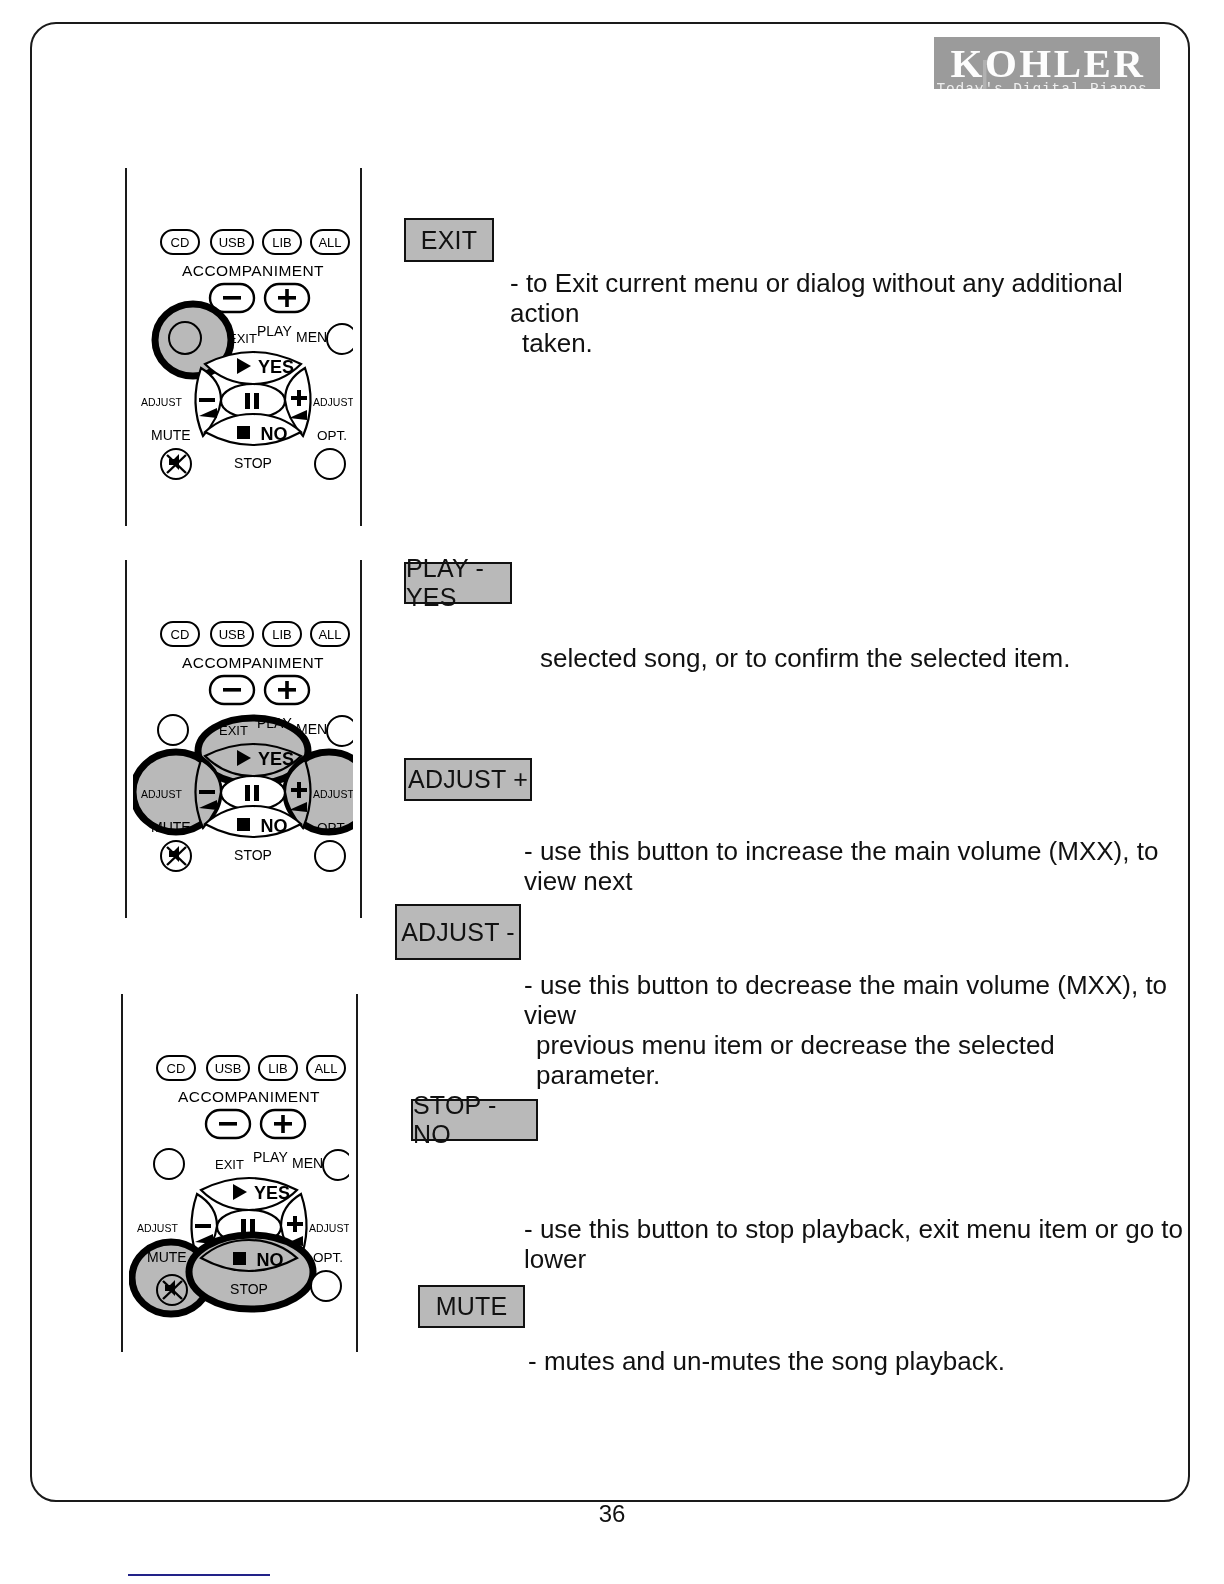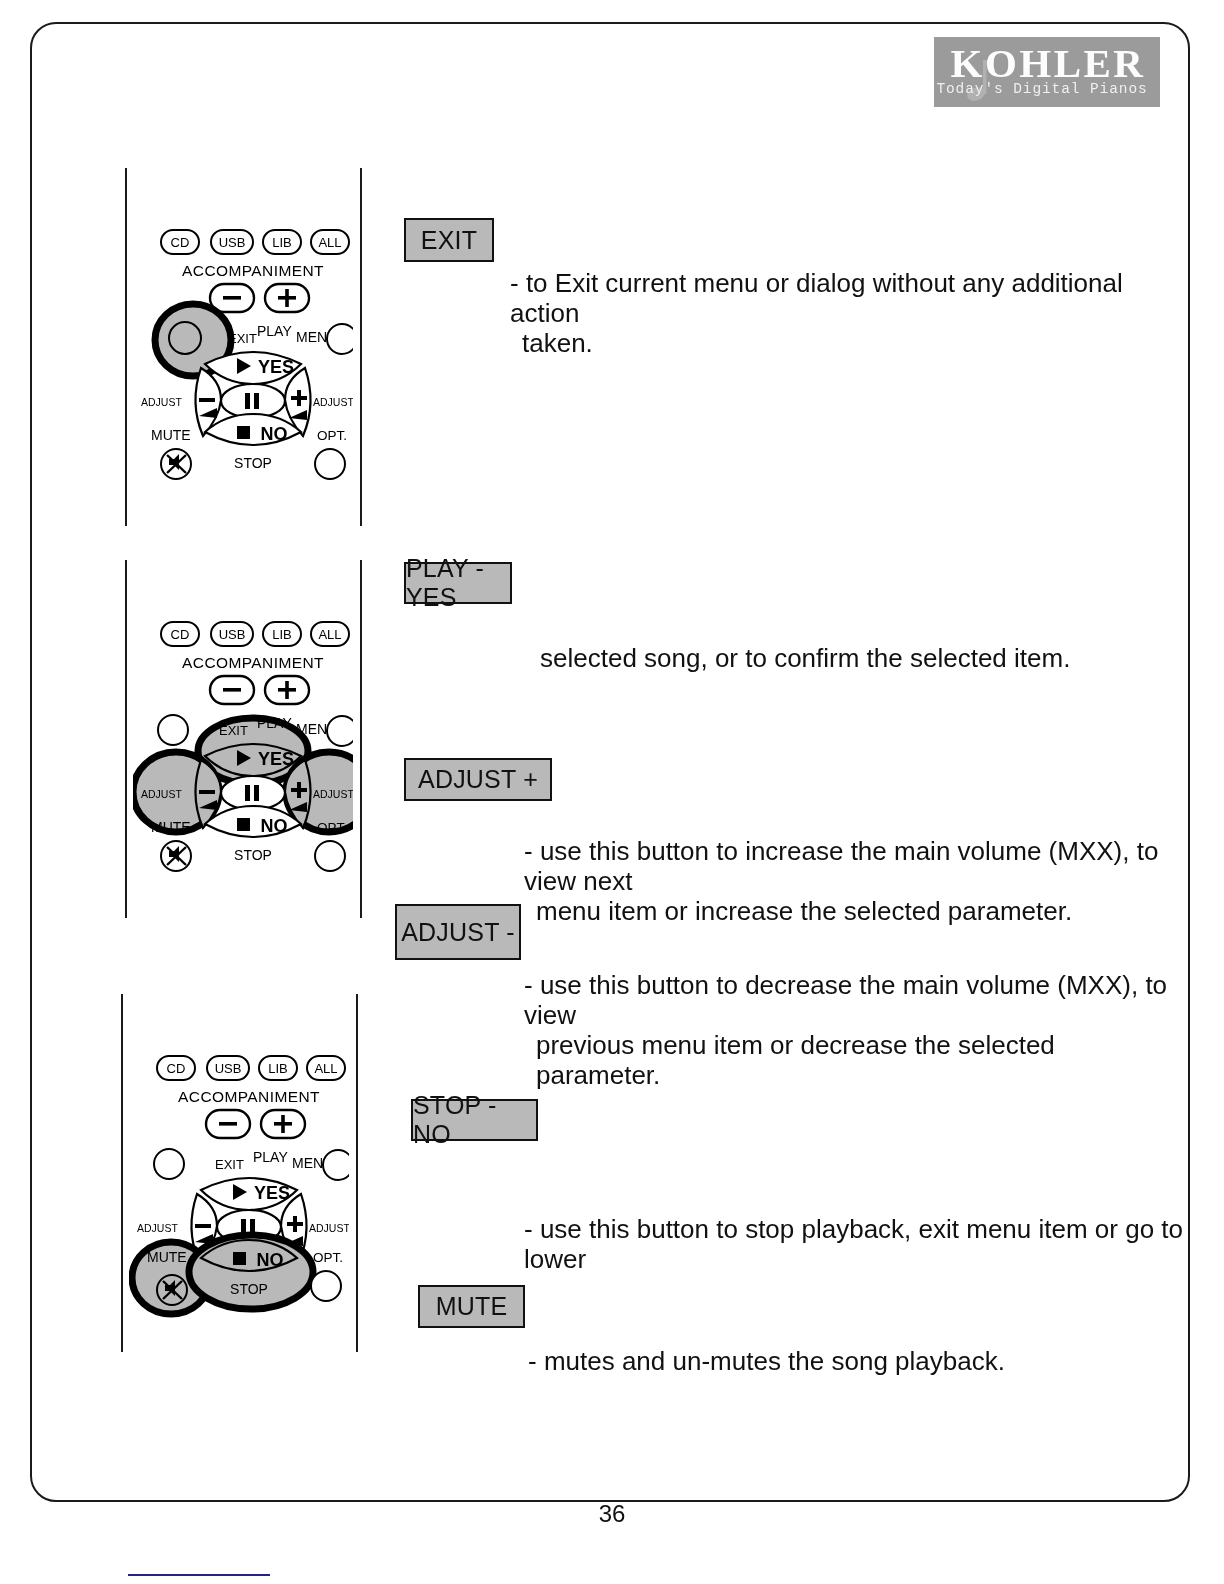--- a/index.html
+++ b/index.html
@@ -35,21 +35,21 @@
     height: 0;
     border-top: 2px solid #222288;
   }
 
   
   #logo {
     position: absolute;
     left: 934px;
     top: 37px;
     width: 226px;
-    height: 70px;
+    height: 52px;
     background: #9b9b9b;
     overflow: hidden;
   }
   #logo .logo-word {
     position: absolute;
     left: 14px;
     top: 2px;
     width: 200px;
     text-align: center;
     font-family: "Liberation Serif", serif;
@@ -359,26 +359,25 @@
   </svg>
 </div>
 
 <div class="callout-box" style="left:404px; top:562px; width:108px; height:42px;">
   <span>PLAY - YES</span>
 </div>
 <div class="callout-text" style="left:528px; top:643px; width:640px;">
   <span class="l2">selected song, or to confirm the selected item.</span>
 </div>
 
-<div class="callout-box" style="left:404px; top:758px; width:148px; height:43px;">
+<div class="callout-box" style="left:404px; top:758px; width:128px; height:43px;">
   <span>ADJUST +</span>
 </div>
 <div class="callout-text" style="left:524px; top:836px; width:660px;">
   <span>- use this button to increase the main volume (MXX), to view next</span>
-  <span class="l2">menu item or increase the selected parameter.</span>
 </div>
 
 <div class="callout-box" style="left:395px; top:904px; width:126px; height:56px;">
   <span>ADJUST -</span>
 </div>
 <div class="callout-text" style="left:524px; top:970px; width:660px;">
   <span>- use this button to decrease the main volume (MXX), to view</span>
   <span class="l2">previous menu item or decrease the selected parameter.</span>
 </div>
 

